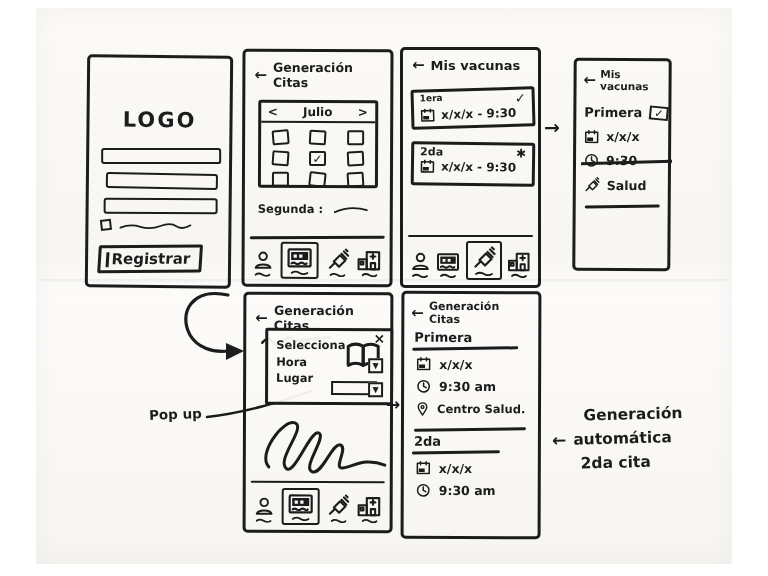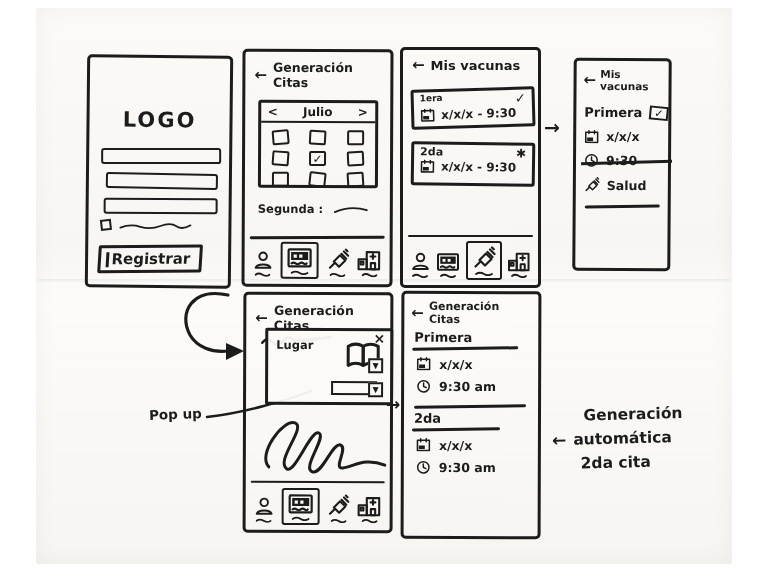--- a/index.html
+++ b/index.html
@@ -378,20 +378,22 @@
     <div class="hdr">
       <span class="back">←</span>
       <span>Generación Citas</span>
     </div>
     <svg class="usq hdr-squiggle" width="74" height="12" viewBox="0 0 74 12">
         <path d="M2 9 q5 -7 10 -1 t11 -1 t11 0 L 60 4 L 40 8 L 70 3" stroke-width="2.4"></path>
       </svg>
     <div class="popup">
       <span class="close">×</span>
       <div class="lines">
+        <div>Selecciona</div>
+        <div>Hora</div>
         <div>Lugar</div>
       </div>
       <svg class="ic pp-book" viewBox="0 0 26 22" width="36" height="30">
           <use href="#i-book"></use>
         </svg>
       <span class="pp-caret1">
           <span>▼</span>
         </span>
       <div class="pp-drop"></div>
       <span class="pp-caret2">
@@ -452,20 +454,26 @@
           <use href="#i-cal"></use>
         </svg>
       <span>x/x/x</span>
     </div>
     <div class="irow">
       <svg class="ic" viewBox="0 0 22 22" width="15" height="15">
           <use href="#i-clock"></use>
         </svg>
       <span>9:30 am</span>
     </div>
+    <div class="irow">
+      <svg class="ic" viewBox="0 0 20 24" width="13" height="16">
+          <use href="#i-pin"></use>
+        </svg>
+      <span class="place">Centro Salud.</span>
+    </div>
     <div class="mid-divider"></div>
     <div class="sec-label">2da</div>
     <div class="sec-underline u2"></div>
     <div class="irow">
       <svg class="ic" viewBox="0 0 21 20" width="15" height="14">
           <use href="#i-cal"></use>
         </svg>
       <span>x/x/x</span>
     </div>
     <div class="irow">

